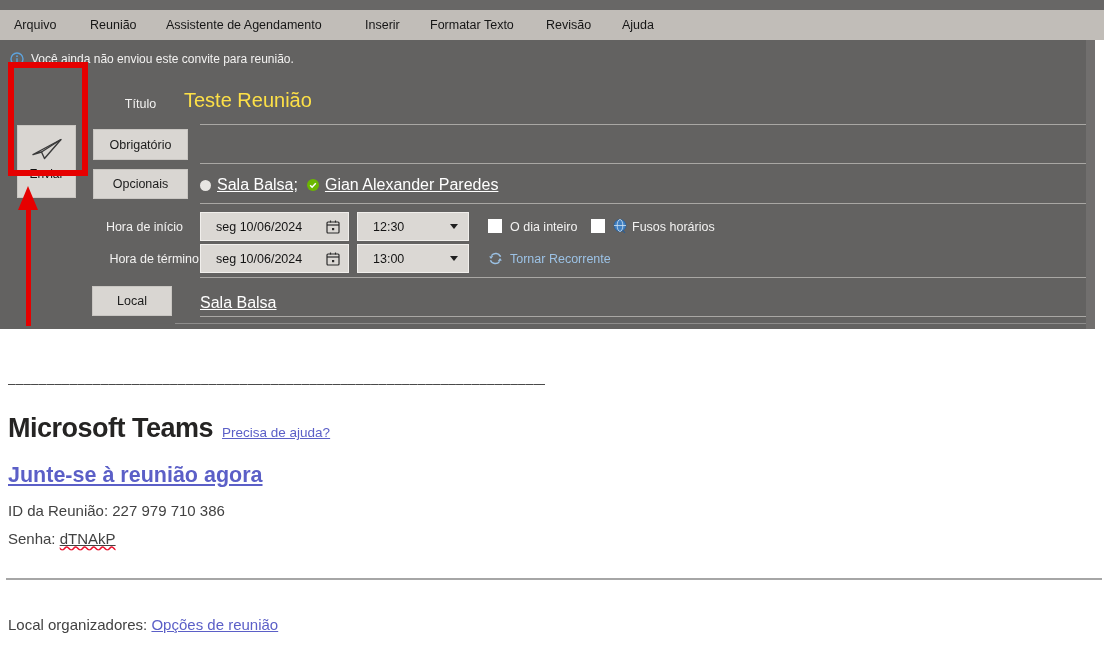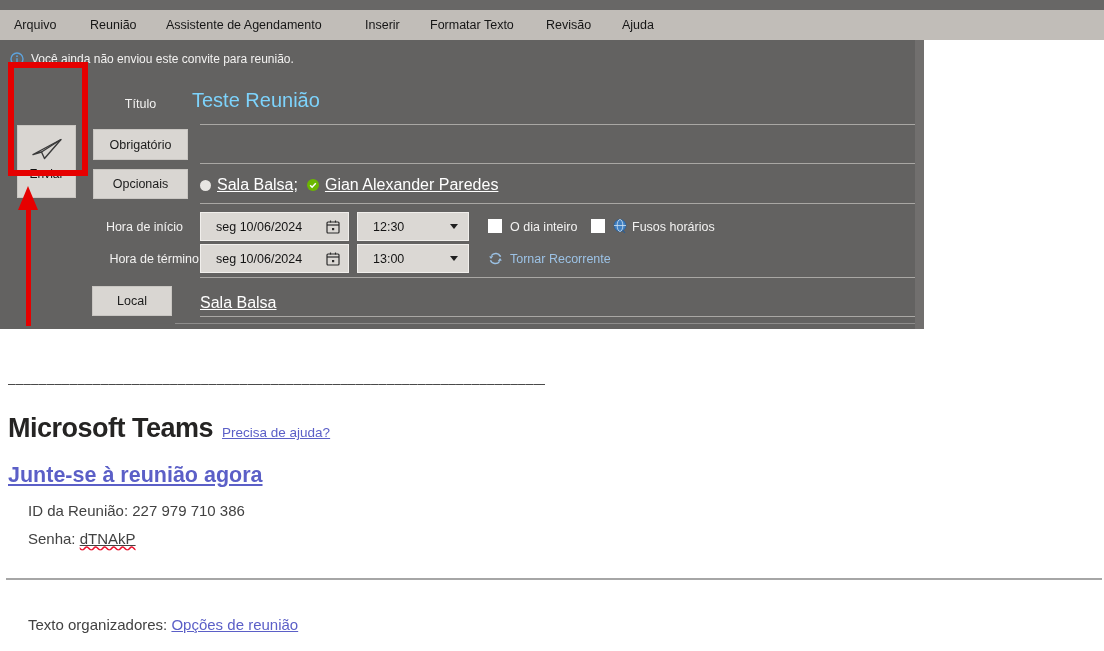--- a/index.html
+++ b/index.html
@@ -13,21 +13,21 @@
 
   
   #titlebar{left:0;top:0;width:1104px;height:10px;background:var(--titlebar-bg,#686766);}
   #menubar{left:0;top:10px;width:1104px;height:30px;background:var(--menubar-bg,#c1bdb8);}
   .menu-item{
     position:absolute;top:0;height:30px;line-height:30px;
     font-size:12.5px;color:#161616;white-space:nowrap;cursor:default;
   }
 
   
-  #header{left:0;top:40px;width:924px;height:289px;background:var(--header-bg,#636261);}
+  #header{left:0;top:40px;width:1095px;height:289px;background:var(--header-bg,#636261);}
   #header-scrollbar{right:0;top:0;width:9px;height:289px;background:#716f6e;}
   #infobar{left:10px;top:11px;height:16px;display:flex;align-items:center;gap:7px;}
   #infobar .txt{font-size:12px;color:#f3f2f1;white-space:nowrap;}
 
   .sep{position:absolute;height:1px;background:var(--separator,#a9a7a4);left:200px;right:9px;}
   #form-bottom-edge{position:absolute;height:1px;background:#8e8d8c;left:175px;right:0;top:283px;}
 
   .gray-btn{
     position:absolute;background:var(--control-bg,#d9d6d2);
     border:1px solid #c9c6c2;box-sizing:border-box;
@@ -83,21 +83,21 @@
   
   #divider-underscores{
     left:8px;top:370px;width:537px;height:18px;overflow:hidden;
     font-size:13px;color:#1a1a1a;white-space:nowrap;letter-spacing:0.5px;
   }
   #teams-heading{left:8px;top:413px;display:flex;align-items:baseline;gap:9px;}
   #teams-title{font-size:27px;font-weight:bold;color:#252423;letter-spacing:-0.5px;}
   a.purple{color:var(--teams-purple,#5b5fc7);text-decoration:underline;cursor:pointer;}
   #help-link{font-size:13.5px;}
   #join-link{left:8px;top:463px;font-size:21.5px;font-weight:bold;}
-  .body-line{position:absolute;font-size:15px;color:var(--body-text,#424242);margin-left:20px;}
+  .body-line{position:absolute;font-size:15px;color:var(--body-text,#424242);}
   #password-value{text-decoration:underline;}
   #password-wavy{text-decoration:underline wavy #e8112d;text-decoration-skip-ink:none;}
   #body-hr{left:6px;top:578px;width:1096px;height:2px;background:#a6a6a6;}
   #organizers-line{top:616px;left:8px;}
   #organizers-line a{font-size:15px;}
 </style>
 </head>
 <body>
 
 <div id="titlebar" class="abs"></div>
@@ -138,21 +138,21 @@
     <span class="lbl">Enviar</span>
   </div>
 
   <div class="form-label" style="left:93px;top:57px;width:95px;text-align:center;">Título</div>
   <div class="gray-btn" style="left:93px;top:89px;width:95px;height:31px;">Obrigatório</div>
   <div class="gray-btn" style="left:93px;top:129px;width:95px;height:30px;">Opcionais</div>
   <div class="form-label" style="left:0;top:180px;width:183px;text-align:right;">Hora de início</div>
   <div class="form-label" style="left:16px;top:212px;width:183px;text-align:right;">Hora de término</div>
   <div class="gray-btn" style="left:92px;top:246px;width:80px;height:30px;">Local</div>
 
-  <div class="abs" style="left:192px;top:49px;font-size:20px;color:#7dd3fc;">Teste Reunião</div>
+  <div class="abs" style="left:184px;top:49px;font-size:20px;color:#fde047;">Teste Reunião</div>
 
   <div id="attendees" class="abs">
     <span class="presence-none"></span>
     <a class="white-link">Sala Balsa;</a>
     <svg width="12" height="12" viewBox="0 0 12 12" style="margin-left:3px">
       <circle cx="6" cy="6" r="6" fill="#6bb700"></circle>
       <polyline points="3.2,6.3 5.1,8.2 8.8,4.3" fill="none" stroke="#ffffff" stroke-width="1.5"></polyline>
     </svg>
     <a class="white-link">Gian Alexander Paredes</a>
   </div>
@@ -230,15 +230,15 @@
 </div>
 
 <div class="body-line" style="left:8px;top:530px;">
   <span>Senha:</span>
   <span id="password-wavy"><span id="password-value">dTNAkP</span></span>
 </div>
 
 <div id="body-hr" class="abs"></div>
 
 <div id="organizers-line" class="body-line">
-  <span>Texto organizadores:</span>
+  <span>Local organizadores:</span>
   <a class="purple">Opções de reunião</a>
 </div>
 
 </body></html>

